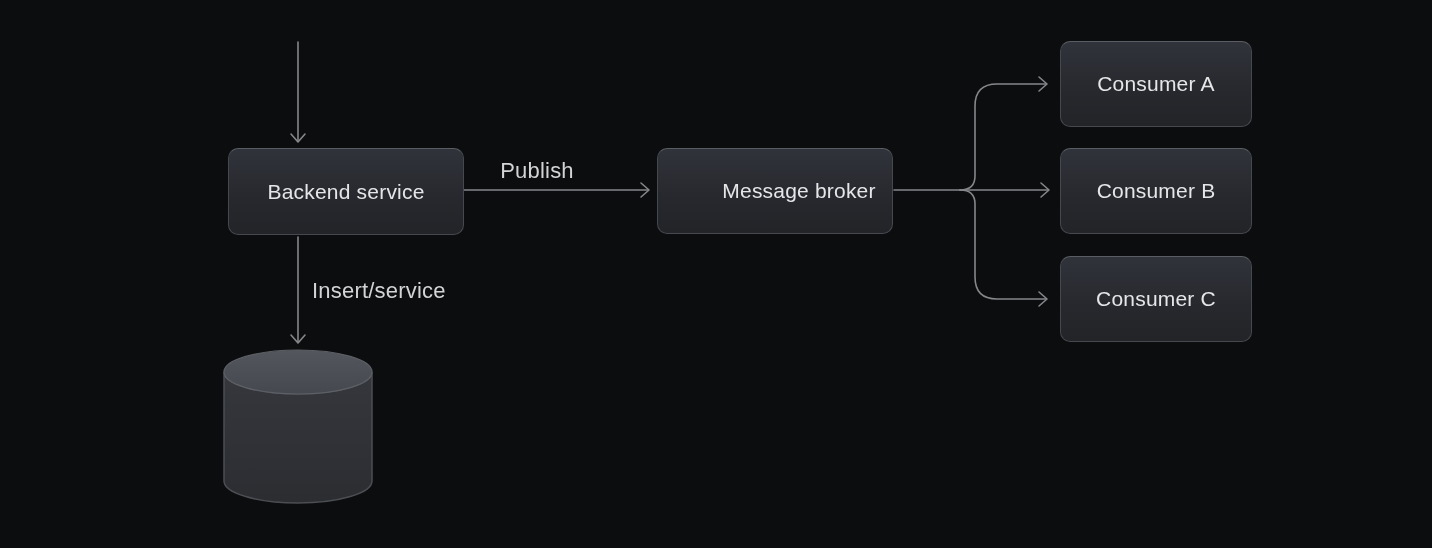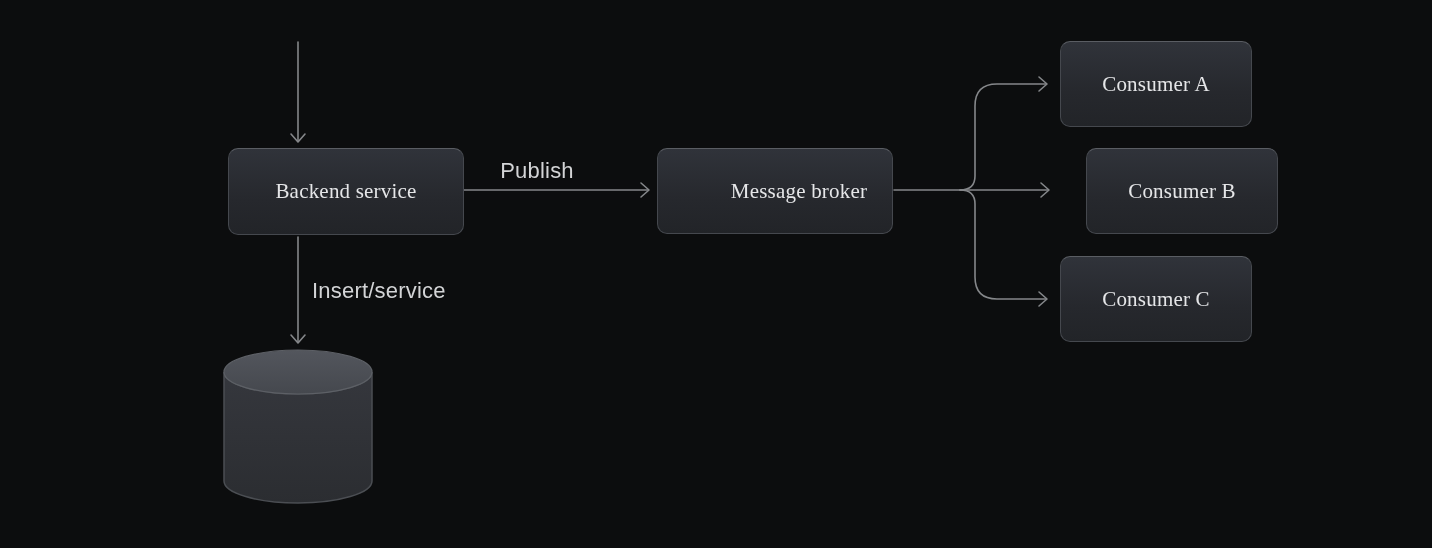--- a/index.html
+++ b/index.html
@@ -29,26 +29,25 @@
     align-items: center;
     justify-content: center;
     background: linear-gradient(180deg, #30333a 0%, #26282d 60%, #222428 100%);
     border: 1px solid #45484e;
     border-top-color: #5a5d63;
     border-radius: 10px;
     color: #e5e6e8;
     font-size: 21px;
     letter-spacing: 0.2px;
     white-space: nowrap;
-    font-family: Liberation Serif, serif;
   }
   .node-backend   { left: 180px;  top: 148px; width: 236px; height: 87px; margin-left: 48px; }
   .node-broker    { left: 657px;  top: 148px; width: 236px; height: 86px; padding-left: 48px; }
   .node-consumer-a{ left: 1060px; top: 41px;  width: 192px; height: 86px; }
-  .node-consumer-b{ left: 1060px; top: 148px; width: 192px; height: 86px; margin-left: 26px; }
+  .node-consumer-b{ left: 1060px; top: 148px; width: 192px; height: 86px; }
   .node-consumer-c{ left: 1060px; top: 256px; width: 192px; height: 86px; align-items: center; }
   .edge-label {
     position: absolute;
     color: #d3d4d6;
     font-size: 22px;
     letter-spacing: 0.2px;
     white-space: nowrap;
   }
   .label-publish {
     left: 460px;

